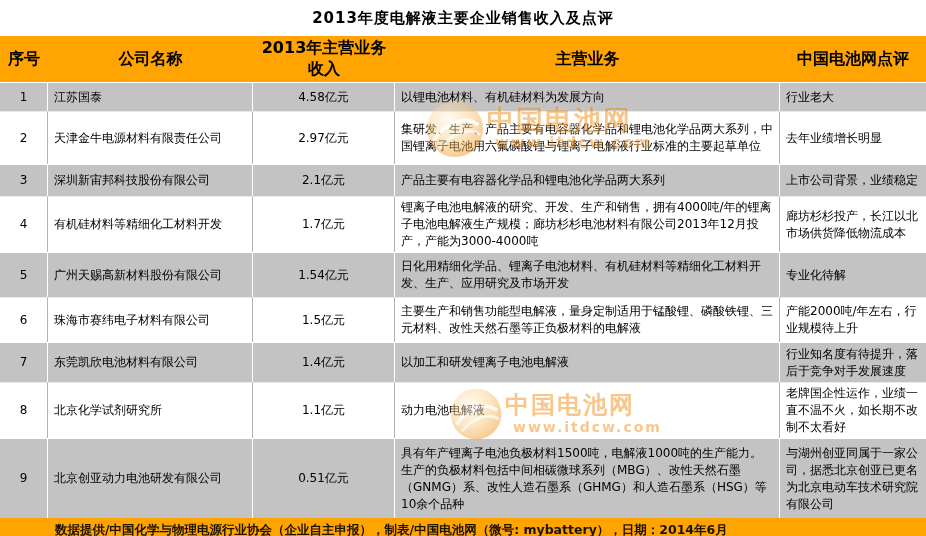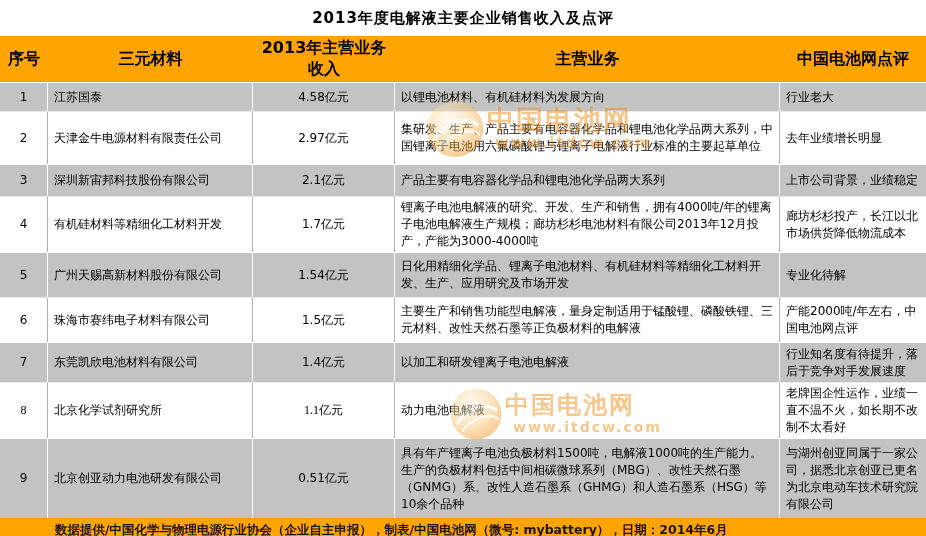--- a/index.html
+++ b/index.html
@@ -59,21 +59,21 @@
   }
   tbody td.cell-no{text-align:center;}
   tbody td.cell-revenue{text-align:center;}
   tbody tr:nth-child(1) td{height:29px;}
   tbody tr:nth-child(2) td{height:53px;}
   tbody tr:nth-child(3) td{height:32px;}
   tbody tr:nth-child(4) td{height:50px;}
   tbody tr:nth-child(5) td{height:45px;}
   tbody tr:nth-child(6) td{height:45px;}
   tbody tr:nth-child(7) td{height:40px;}
-  tbody tr:nth-child(8) td{height:45px;font-family:Liberation Serif, serif;}
+  tbody tr:nth-child(8) td{height:45px;}
   tbody tr:nth-child(9) td{height:80px;}
   .footer{
     height:24px;
     background:var(--footer-bg);
     font-size:12.5px;font-weight:bold;
     line-height:24px;
     padding-left:55px;
     white-space:nowrap;
     color:#1c1200;
   }
@@ -112,21 +112,21 @@
 <body>
 
 <div class="page">
 
   <div class="title">2013年度电解液主要企业销售收入及点评</div>
 
   <table class="tbl">
     <thead>
       <tr>
         <th class="c-no">序号</th>
-        <th class="c-company">三元材料</th>
+        <th class="c-company">公司名称</th>
         <th class="c-revenue">2013年主营业务收入</th>
         <th class="c-business">主营业务</th>
         <th class="c-comment">中国电池网点评</th>
       </tr>
     </thead>
     <tbody>
   <tr>
     <td class="cell-no">1</td>
     <td class="cell-company">江苏国泰</td>
     <td class="cell-revenue">4.58亿元</td>
@@ -164,21 +164,21 @@
     <td class="cell-revenue">1.54亿元</td>
     <td class="cell-business">日化用精细化学品、锂离子电池材料、有机硅材料等精细化工材料开发、生产、应用研究及市场开发</td>
     <td class="cell-comment">专业化待解</td>
   </tr>
 
   <tr>
     <td class="cell-no">6</td>
     <td class="cell-company">珠海市赛纬电子材料有限公司</td>
     <td class="cell-revenue">1.5亿元</td>
     <td class="cell-business">主要生产和销售功能型电解液，量身定制适用于锰酸锂、磷酸铁锂、三元材料、改性天然石墨等正负极材料的电解液</td>
-    <td class="cell-comment">产能2000吨/年左右，中国电池网点评</td>
+    <td class="cell-comment">产能2000吨/年左右，行业规模待上升</td>
   </tr>
 
   <tr>
     <td class="cell-no">7</td>
     <td class="cell-company">东莞凯欣电池材料有限公司</td>
     <td class="cell-revenue">1.4亿元</td>
     <td class="cell-business">以加工和研发锂离子电池电解液</td>
     <td class="cell-comment">行业知名度有待提升，落后于竞争对手发展速度</td>
   </tr>
 

